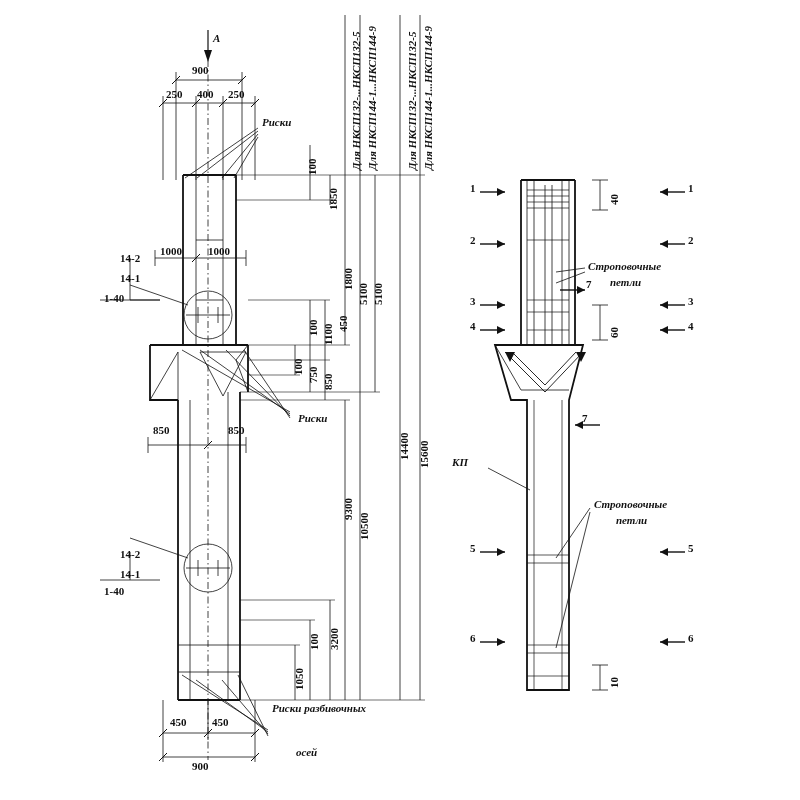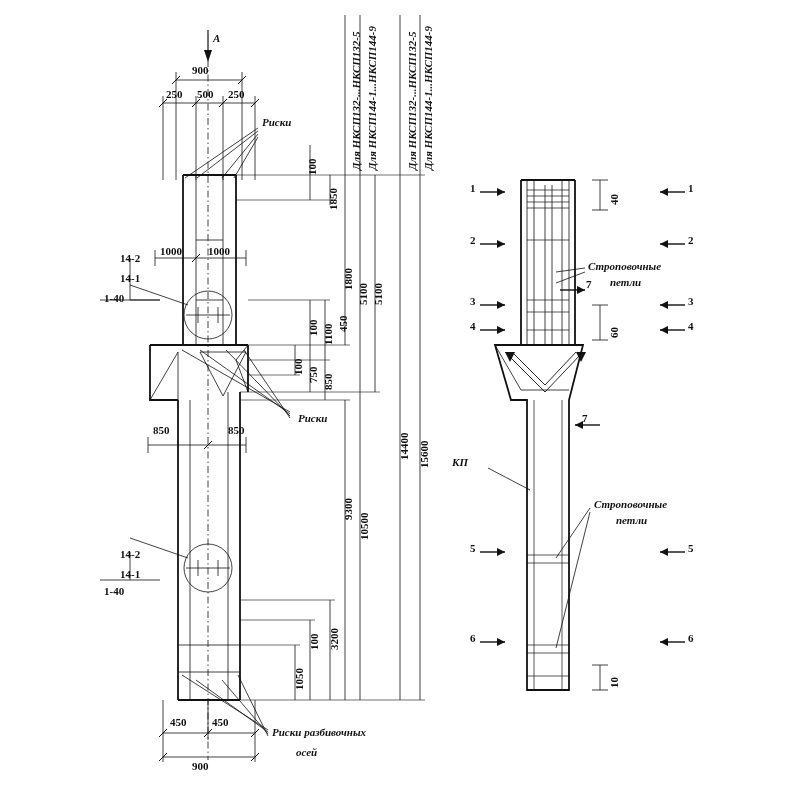--- a/index.html
+++ b/index.html
@@ -286,41 +286,41 @@
     </g>
 
     <g stroke="#111" stroke-width="0.8">
       <line x1="488" y1="468" x2="530" y2="490"></line>
     </g>
   </svg>
 
   <div class="lbl it" style="left:213px;top:32px;">А</div>
   <div class="lbl dim" style="left:192px;top:64px;">900</div>
   <div class="lbl dim" style="left:166px;top:88px;">250</div>
-  <div class="lbl dim" style="left:197px;top:88px;">500</div>
+  <div class="lbl dim" style="left:197px;top:88px;">400</div>
   <div class="lbl dim" style="left:228px;top:88px;">250</div>
 
   <div class="lbl it" style="left:262px;top:116px;">Риски</div>
 
   <div class="lbl dim" style="left:160px;top:245px;">1000</div>
   <div class="lbl dim" style="left:208px;top:245px;">1000</div>
 
   <div class="lbl dim" style="left:120px;top:252px;">14-2</div>
   <div class="lbl dim" style="left:120px;top:272px;">14-1</div>
   <div class="lbl dim" style="left:104px;top:292px;">1-40</div>
 
   <div class="lbl dim" style="left:120px;top:548px;">14-2</div>
   <div class="lbl dim" style="left:120px;top:568px;">14-1</div>
   <div class="lbl dim" style="left:104px;top:585px;">1-40</div>
 
   <div class="lbl dim" style="left:153px;top:424px;">850</div>
   <div class="lbl dim" style="left:228px;top:424px;">850</div>
 
   <div class="lbl it" style="left:298px;top:412px;">Риски</div>
-  <div class="lbl it" style="left:272px;top:726px;font-style:italic;">Риски разбивочных</div>
+  <div class="lbl it" style="left:272px;top:702px;font-style:italic;">Риски разбивочных</div>
   <div class="lbl it" style="left:296px;top:746px;">осей</div>
 
   <div class="lbl dim" style="left:170px;top:716px;">450</div>
   <div class="lbl dim" style="left:212px;top:716px;">450</div>
   <div class="lbl dim" style="left:192px;top:760px;">900</div>
 
   <div class="lbl dim vert" style="left:306px;top:175px;transform:rotate(-90deg);">100</div>
   <div class="lbl dim vert" style="left:327px;top:210px;transform:rotate(-90deg);">1850</div>
   <div class="lbl dim vert" style="left:342px;top:290px;transform:rotate(-90deg);">1800</div>
   <div class="lbl dim vert" style="left:357px;top:305px;transform:rotate(-90deg);">5100</div>

